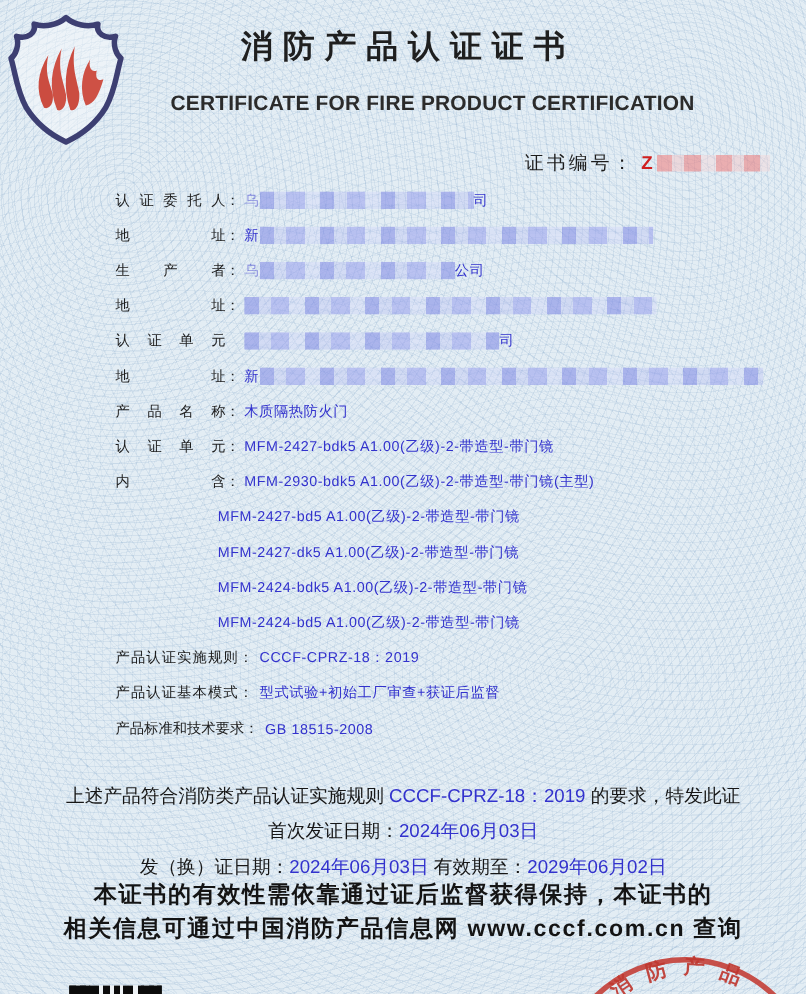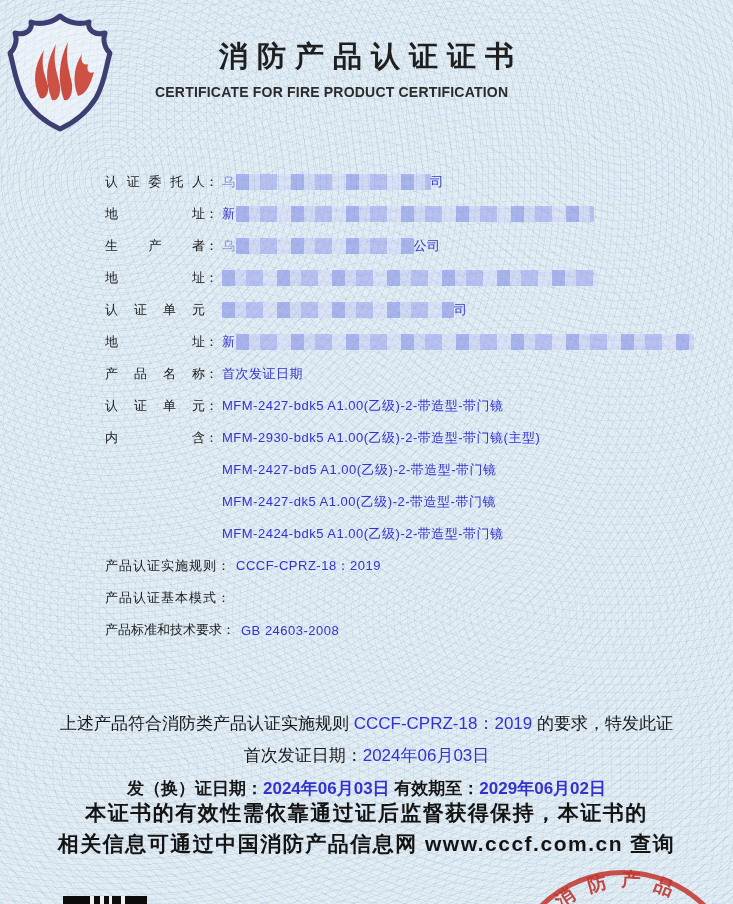--- a/index.html
+++ b/index.html
@@ -9,26 +9,26 @@
     background-color:#e3edf4;
     background-image:
       repeating-radial-gradient(circle at 15% 20%, rgba(120,158,196,.16) 0 1px, rgba(0,0,0,0) 1px 6px),
       repeating-radial-gradient(circle at 85% 12%, rgba(120,158,196,.13) 0 1px, rgba(0,0,0,0) 1px 8px),
       repeating-radial-gradient(circle at 70% 68%, rgba(120,158,196,.11) 0 1px, rgba(0,0,0,0) 1px 7px),
       repeating-radial-gradient(circle at 22% 85%, rgba(120,158,196,.11) 0 1px, rgba(0,0,0,0) 1px 9px),
       repeating-radial-gradient(circle at 50% 45%, rgba(120,158,196,.09) 0 1px, rgba(0,0,0,0) 1px 11px);
   }
   .logo{position:absolute;left:2px;top:10px;}
   .title{
-    position:absolute;top:37px;left:0;width:733px;text-align:center;
+    position:absolute;top:23px;left:0;width:733px;text-align:center;
     font-size:29px;font-weight:700;letter-spacing:9px;color:#1f1f1f;text-indent:9px;
   }
   .subtitle{
     position:absolute;top:84px;left:155px;width:400px;
-    font-size:14px;font-weight:700;letter-spacing:.2px;color:#2b2b2b;white-space:nowrap;
+    font-size:19px;font-weight:700;letter-spacing:.2px;color:#2b2b2b;white-space:nowrap;
   }
   .certno{position:absolute;left:477px;top:137px;font-size:17px;color:#1c1c1c;letter-spacing:3px;white-space:nowrap;display:flex;align-items:center;}
   .certno .redchar{color:#d02020;font-weight:700;margin-left:6px;letter-spacing:0;}
   .redact{
     display:inline-block;height:16px;vertical-align:middle;border-radius:1px;flex:none;
     background-image:
       repeating-linear-gradient(90deg, rgba(122,132,228,.55) 0 13px, rgba(168,175,240,.32) 13px 24px,
         rgba(140,148,235,.50) 24px 41px, rgba(190,196,248,.28) 41px 55px),
       repeating-linear-gradient(0deg, rgba(255,255,255,0) 0 5px, rgba(255,255,255,.18) 5px 9px);
   }
@@ -38,25 +38,25 @@
       repeating-linear-gradient(90deg, rgba(238,140,140,.65) 0 14px, rgba(246,186,186,.40) 14px 25px,
         rgba(236,120,120,.55) 25px 40px, rgba(250,205,205,.35) 40px 54px);
   }
   .fields{position:absolute;left:105px;top:166px;font-size:13px;color:#1c1c1c;}
   .row{height:32px;display:flex;align-items:center;white-space:nowrap;}
   .flabel{display:inline-block;width:100px;flex:none;text-align:justify;text-align-last:justify;}
   .sep{flex:none;width:17px;}
   .val{color:#3232cd;display:flex;align-items:center;letter-spacing:.5px;}
   .val .pre,.val .post{color:#3232cd;}
   .faded{opacity:.5;}
-  .indent{margin-left:117px;text-align:right;}
+  .indent{margin-left:93px;text-align:right;}
   .rlabel{letter-spacing:1px;flex:none;}
   .cline{position:absolute;left:0;width:733px;text-align:center;color:#161616;font-size:17px;white-space:nowrap;}
   .cline .blue{color:#3232cd;}
-  .semib{font-weight:700;}
+  .semib{font-weight:400;}
   .bfoot{font-size:21px;font-weight:700;letter-spacing:1.5px;color:#141414;}
   .seal-circle{
     position:absolute;left:504px;top:870px;width:228px;height:228px;border-radius:50%;
     border:5px solid rgba(194,52,44,.85);
   }
   .seal-char{
     position:absolute;font-size:19px;font-weight:700;color:#bf3830;opacity:.92;width:20px;height:20px;
     text-align:center;line-height:20px;
   }
   .qr{
@@ -79,20 +79,25 @@
     <path d="M58 6 C50 13 38 15 29 12 C31 20 23 26 13 23 C16 31 12 40 8 43 C12 56 13 72 22 88 C32 104 47 114 58 119 C69 114 84 104 94 88 C103 72 104 56 108 43 C104 40 100 31 103 23 C93 26 85 20 87 12 C78 15 66 13 58 6 Z" fill="rgba(248,251,253,0.45)" stroke="#3d3f72" stroke-width="5" stroke-linejoin="round"></path>
     <path fill="#cb4c40" d="M38 88 C30 72 32 56 42 40 C38 58 44 66 46 76 C47 84 43 90 38 88 Z"></path>
     <path fill="#ce5145" d="M50 90 C42 70 44 52 54 34 C50 54 56 64 58 76 C59 85 55 92 50 90 Z"></path>
     <path fill="#cb4c40" d="M62 90 C55 70 57 50 66 32 C63 52 68 62 70 74 C71 84 67 92 62 90 Z"></path>
     <path fill="#ce5145" d="M76 86 C70 72 72 56 80 44 C78 52 82 56 86 54 C84 62 88 64 92 62 C88 76 84 84 76 86 Z"></path>
   </svg>
 
   <div class="title">消防产品认证证书</div>
   <div class="subtitle">CERTIFICATE FOR FIRE PRODUCT CERTIFICATION</div>
 
+  <div class="certno">
+    <span>证书编号：</span>
+      <span class="redchar">Z</span>
+      <span class="redact red-redact" style="width:103px"></span>
+  </div>
 
   <div class="fields">
 
     <div class="row">
       <span class="flabel">认证委托人</span>
         <span class="sep">：</span>
       <span class="val">
           <span class="pre faded">乌</span>
           <span class="redact" style="width:195px"></span>
           <span class="post">司</span>
@@ -141,21 +146,21 @@
         <span class="sep">：</span>
       <span class="val">
           <span class="pre">新</span>
           <span class="redact" style="width:458px"></span>
         </span>
     </div>
 
     <div class="row">
       <span class="flabel">产品名称</span>
         <span class="sep">：</span>
-      <span class="val">首次发证日期</span>
+      <span class="val">木质隔热防火门</span>
     </div>
 
     <div class="row">
       <span class="flabel">认证单元</span>
         <span class="sep">：</span>
       <span class="val">MFM-2427-bdk5 A1.00(乙级)-2-带造型-带门镜</span>
     </div>
 
     <div class="row">
       <span class="flabel">内含</span>
@@ -164,35 +169,39 @@
     </div>
 
     <div class="row">
         <span class="val indent">MFM-2427-bd5 A1.00(乙级)-2-带造型-带门镜</span>
       </div>
     <div class="row">
         <span class="val indent">MFM-2427-dk5 A1.00(乙级)-2-带造型-带门镜</span>
       </div>
     <div class="row">
         <span class="val indent">MFM-2424-bdk5 A1.00(乙级)-2-带造型-带门镜</span>
+      </div>
+    <div class="row">
+        <span class="val indent">MFM-2424-bd5 A1.00(乙级)-2-带造型-带门镜</span>
       </div>
 
     <div class="row">
       <span class="rlabel">产品认证实施规则</span>
         <span>：</span>
       <span class="val" style="margin-left:6px">CCCF-CPRZ-18：2019</span>
     </div>
     <div class="row">
       <span class="rlabel">产品认证基本模式</span>
         <span>：</span>
+      <span class="val" style="margin-left:6px">型式试验+初始工厂审查+获证后监督</span>
     </div>
     <div class="row">
       <span class="rlabel" style="letter-spacing:0">产品标准和技术要求</span>
         <span>：</span>
-      <span class="val" style="margin-left:6px">GB 24603-2008</span>
+      <span class="val" style="margin-left:6px">GB 18515-2008</span>
     </div>
   </div>
 
   <div class="cline" style="top:712px">
     <span>上述产品符合消防类产品认证实施规则 </span><span class="blue">CCCF-CPRZ-18：2019</span><span> 的要求，特发此证</span>
   </div>
 
   <div class="cline" style="top:744px">
     <span>首次发证日期：</span><span class="blue">2024年06月03日</span>
   </div>

